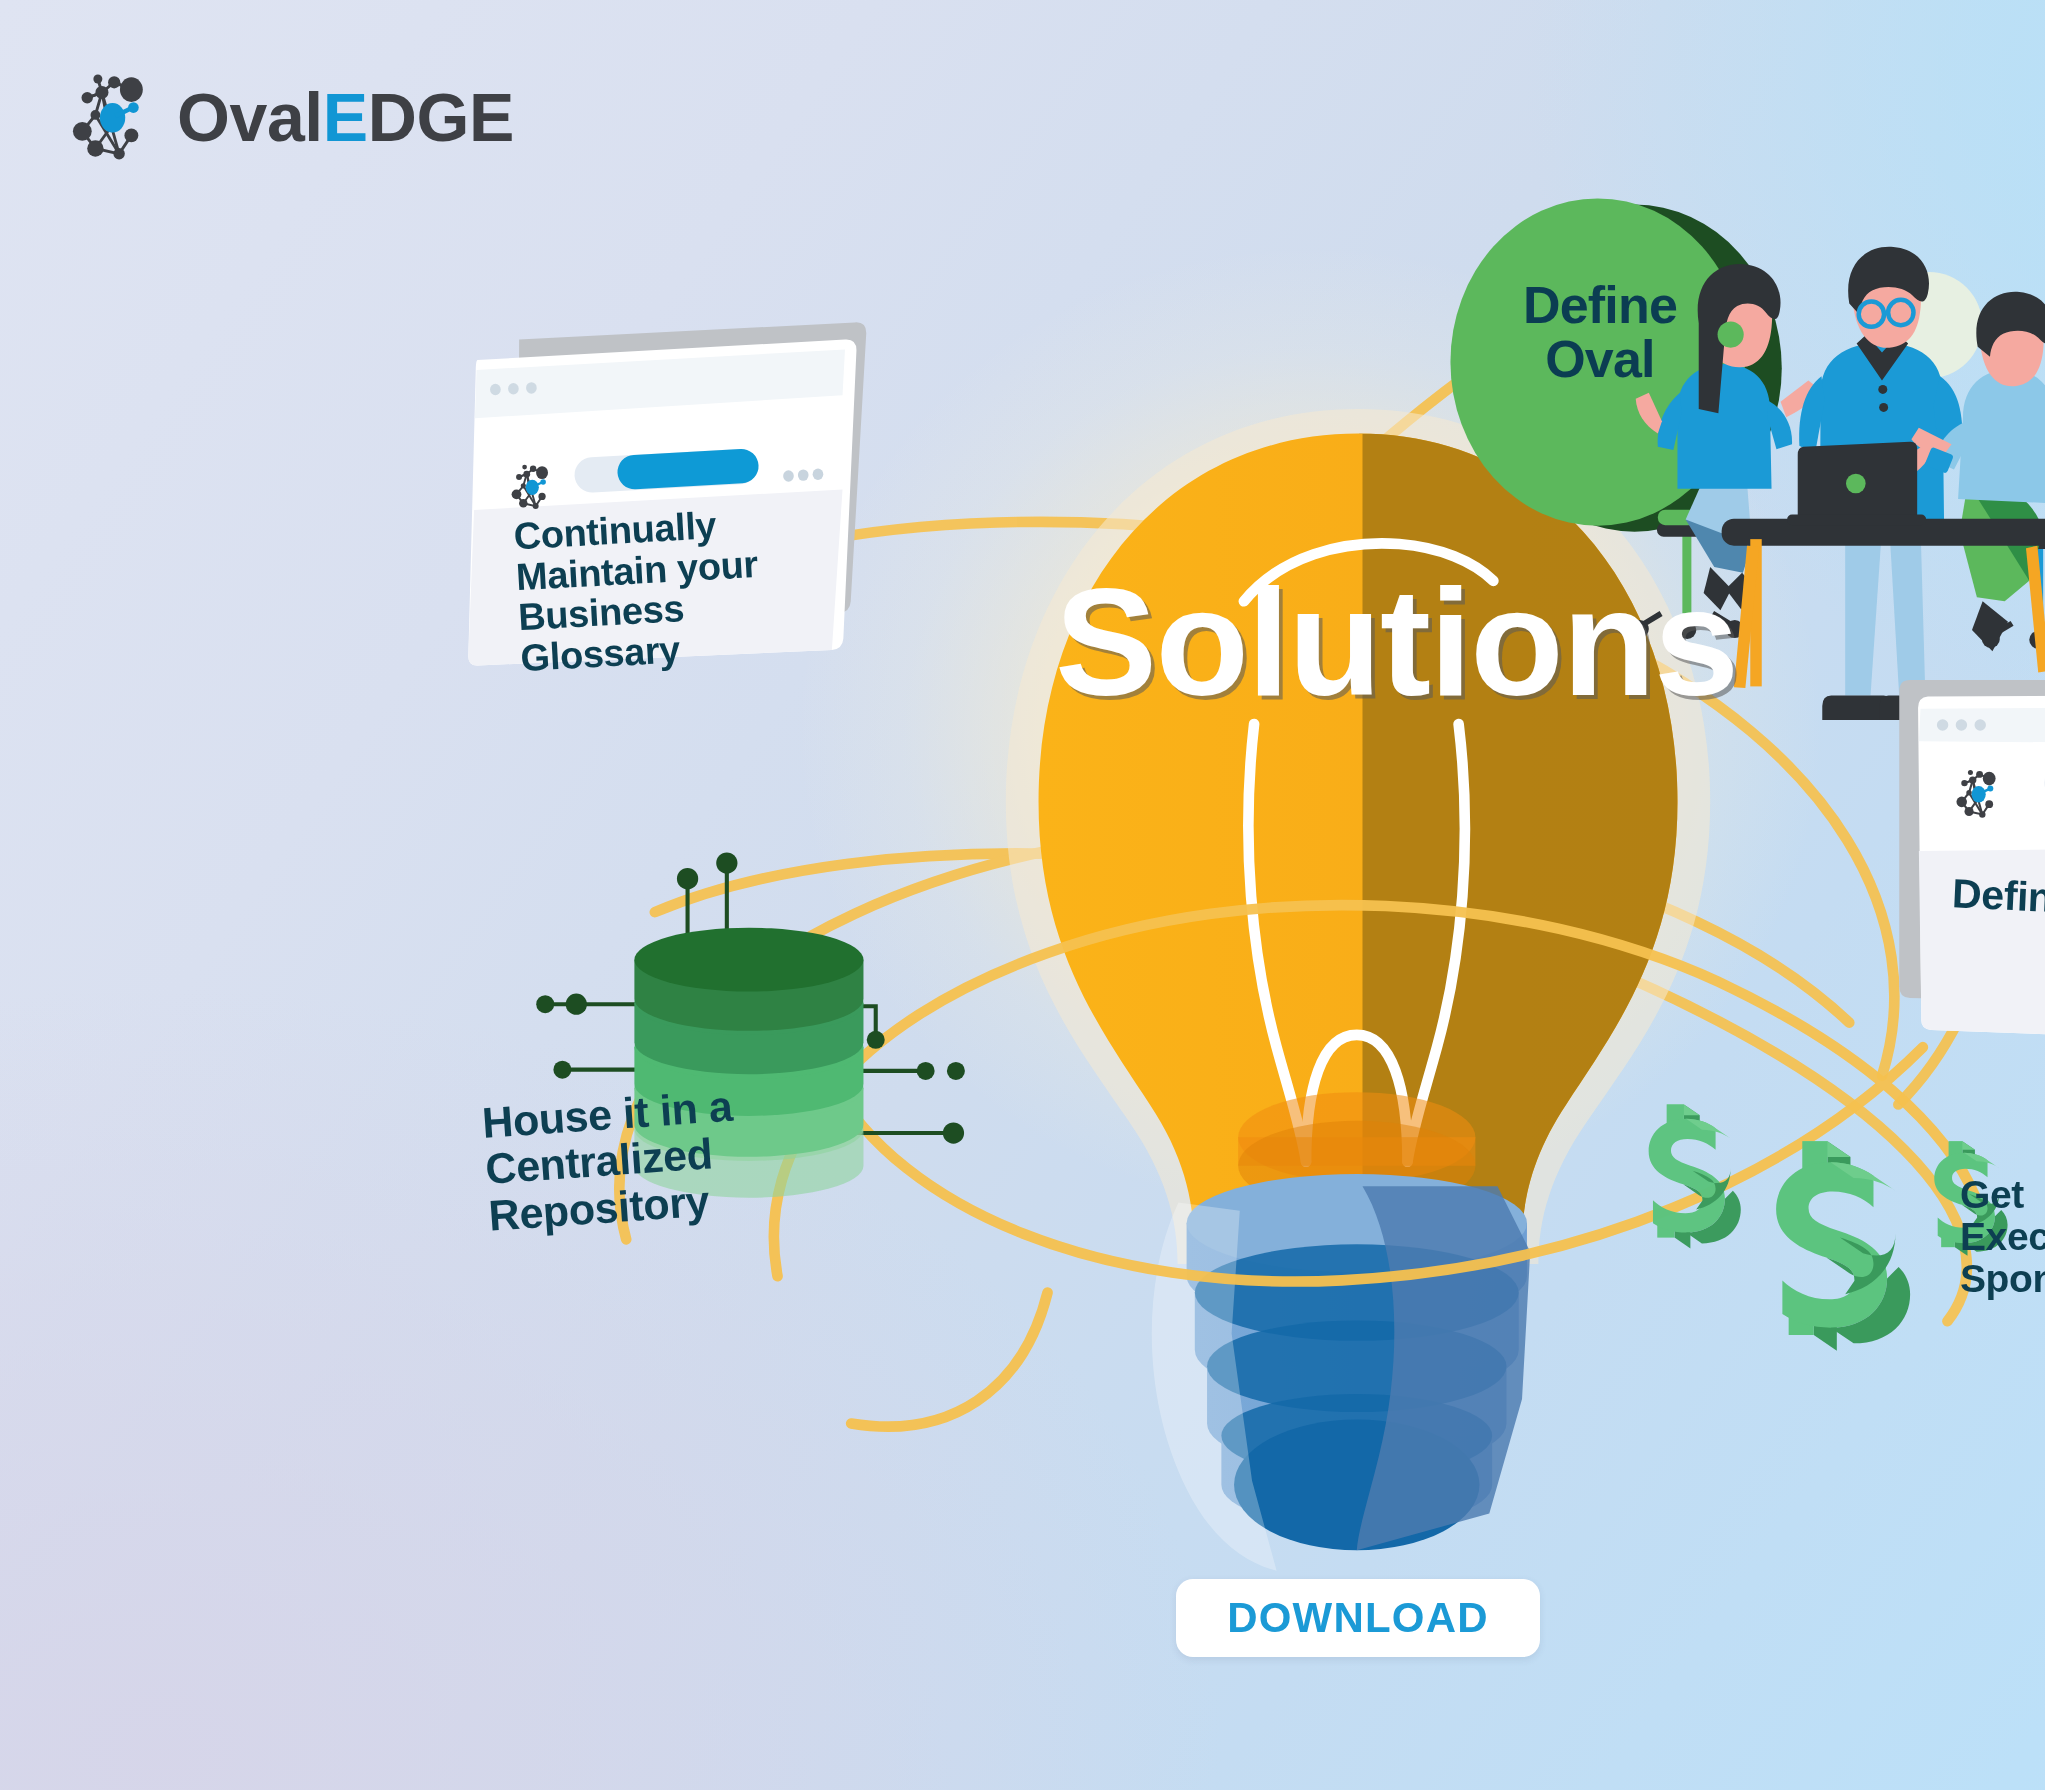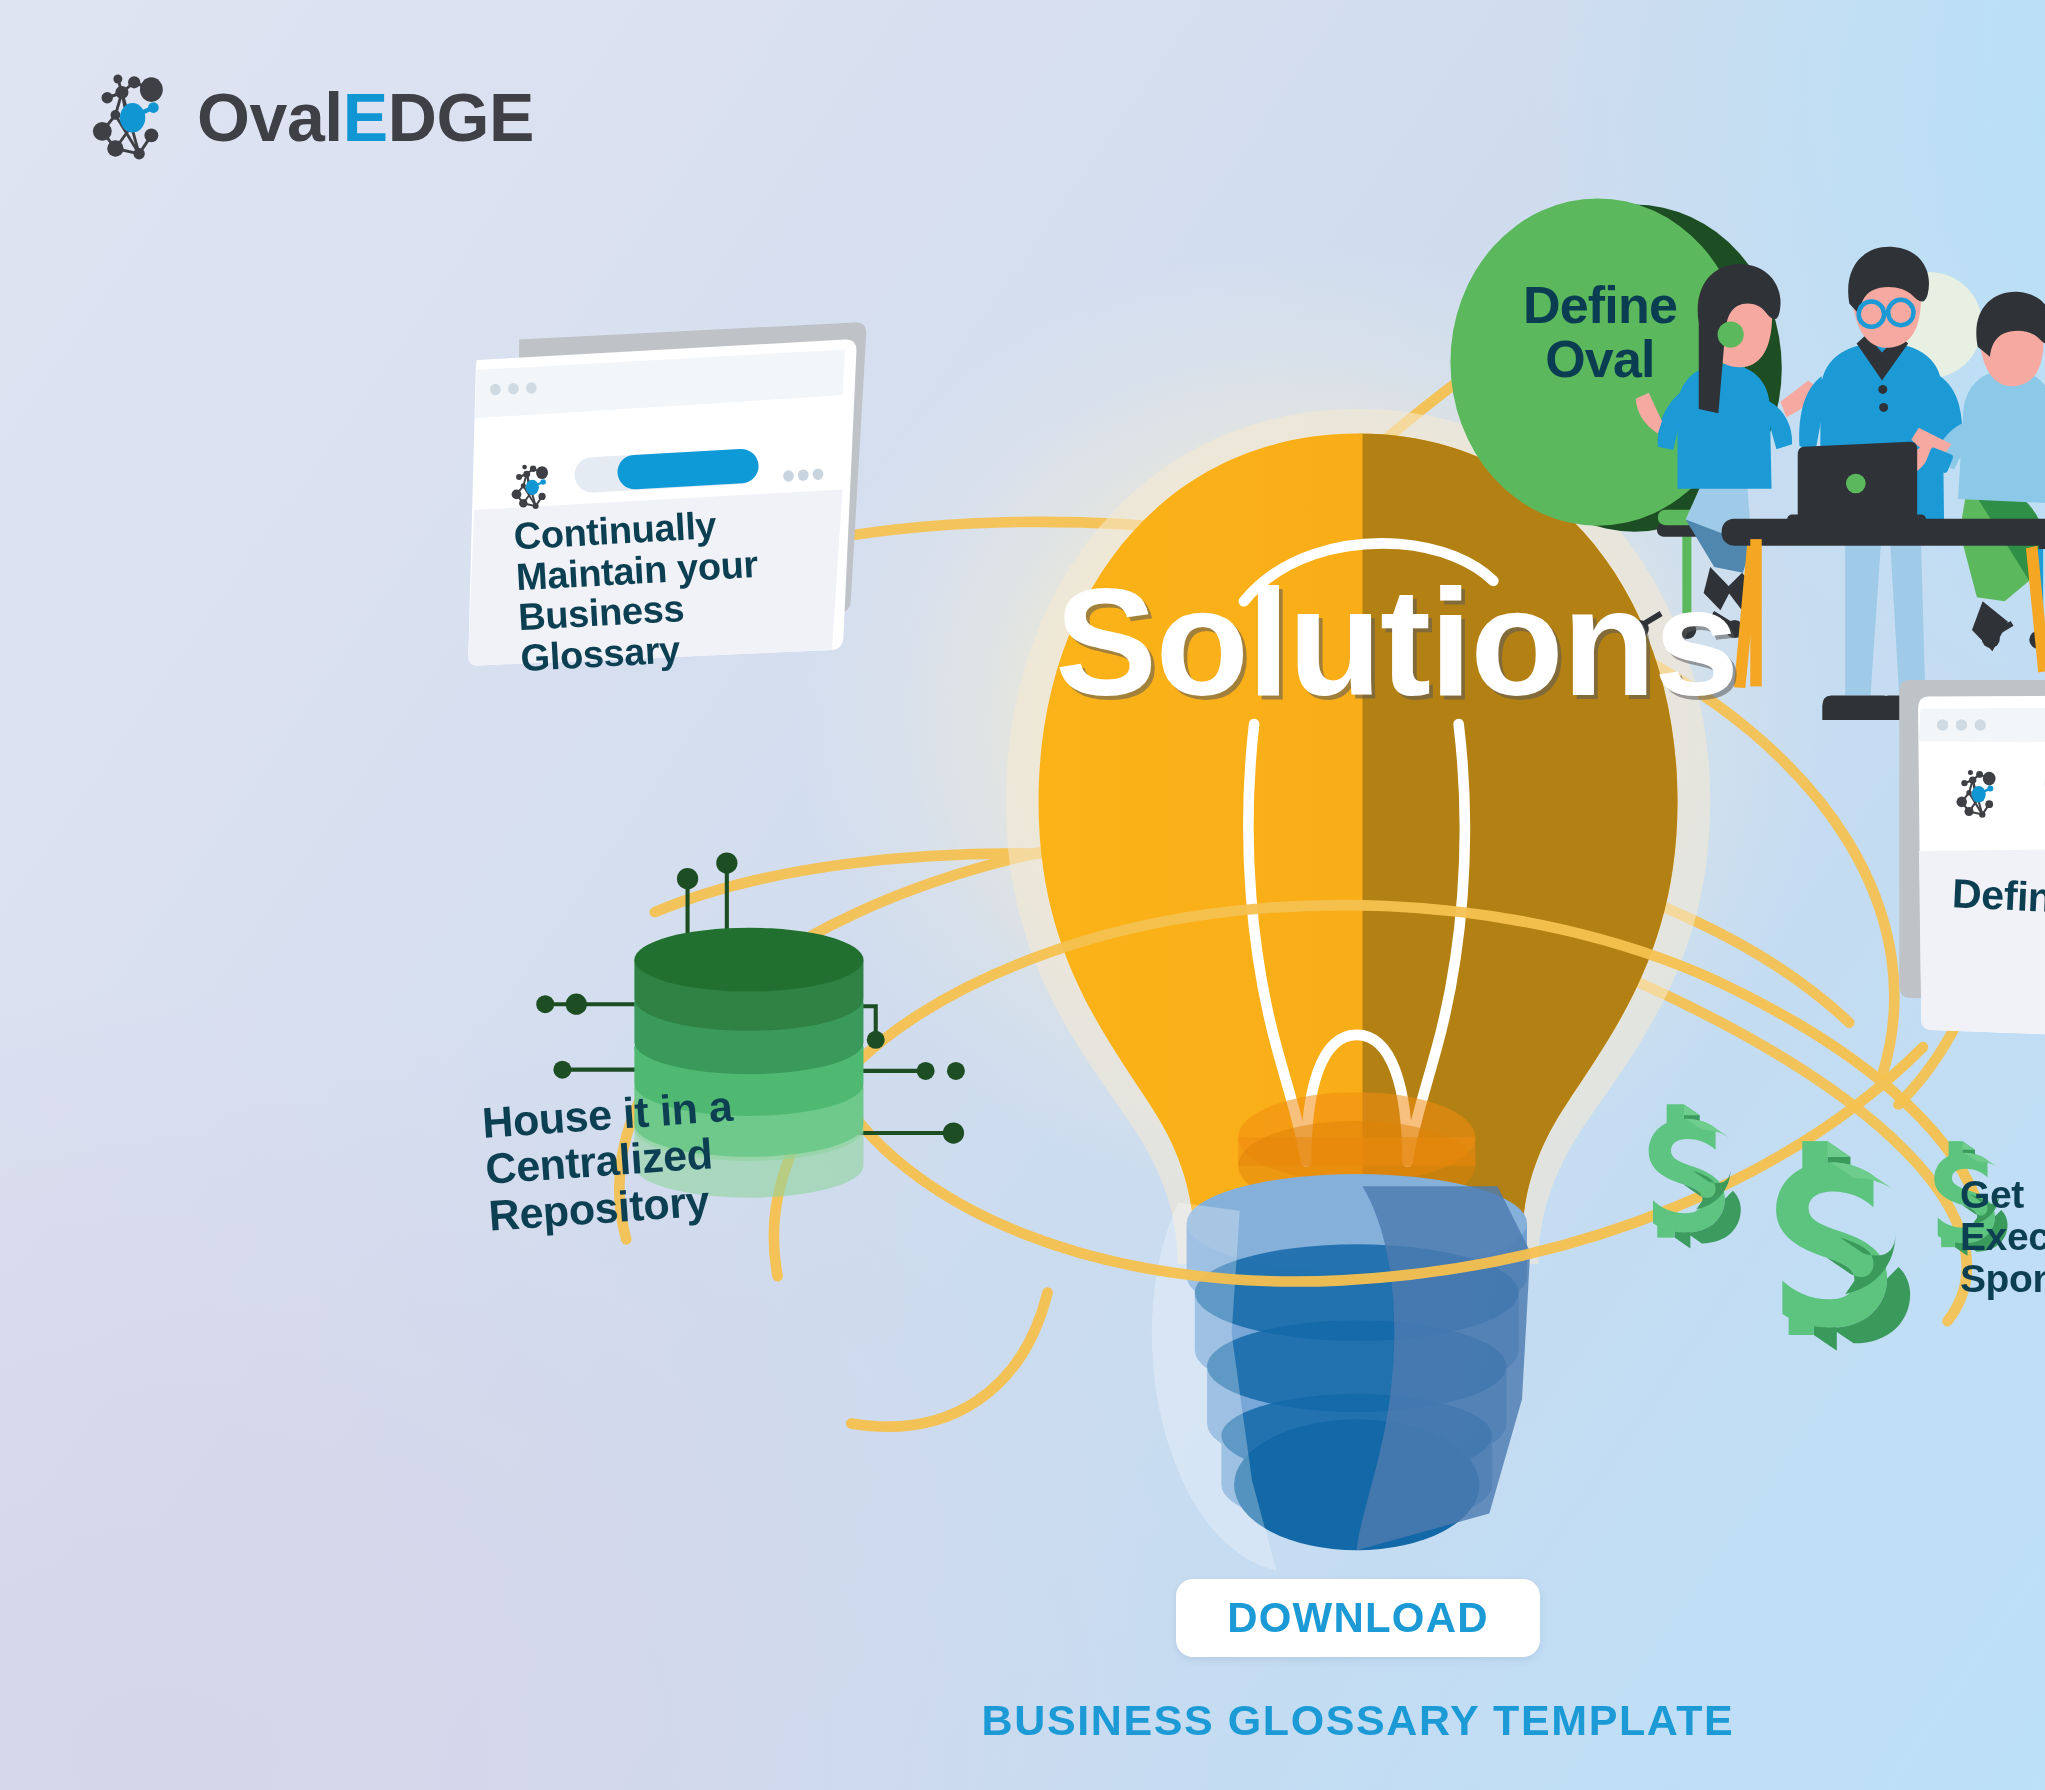--- a/index.html
+++ b/index.html
@@ -39,21 +39,21 @@
       rgba(253,240,205,.38) 44%,
       rgba(245,240,220,.18) 58%,
       rgba(240,240,235,0) 74%);
     pointer-events:none;
   }
   
   .layer{position:absolute;left:0;top:0;width:2716px;height:1790px;}
 
   
   .brand{
-    position:absolute;left:90px;top:70px;
+    position:absolute;left:70px;top:70px;
     display:flex;align-items:center;gap:19px;
   }
   .brand-mark{width:88px;height:94px;display:block;}
   .brand-word{
     font-size:68px;font-weight:700;letter-spacing:-0.4px;
     line-height:1;white-space:nowrap;
   }
   .brand-word .w1{color:#3e4045;}
   .brand-word .w2{color:#1196d4;}
   .brand-word .w3{color:#3e4045;}
@@ -544,17 +544,16 @@
   </svg>
 
   <div class="free-label" style="left:1960px;top:1174px;width:311px;font-size:39px;">Get
 Executive
 Sponsorship</div>
 
   <div class="solutions">Solutions</div>
 
   <div class="cta-wrap">
     <button class="cta-btn">DOWNLOAD</button>
-    <div class="cta-caption">BUSINESS GLOSSARY TEMPLATE</div>
   </div>
 
 </div>
 
 
 </body></html>

